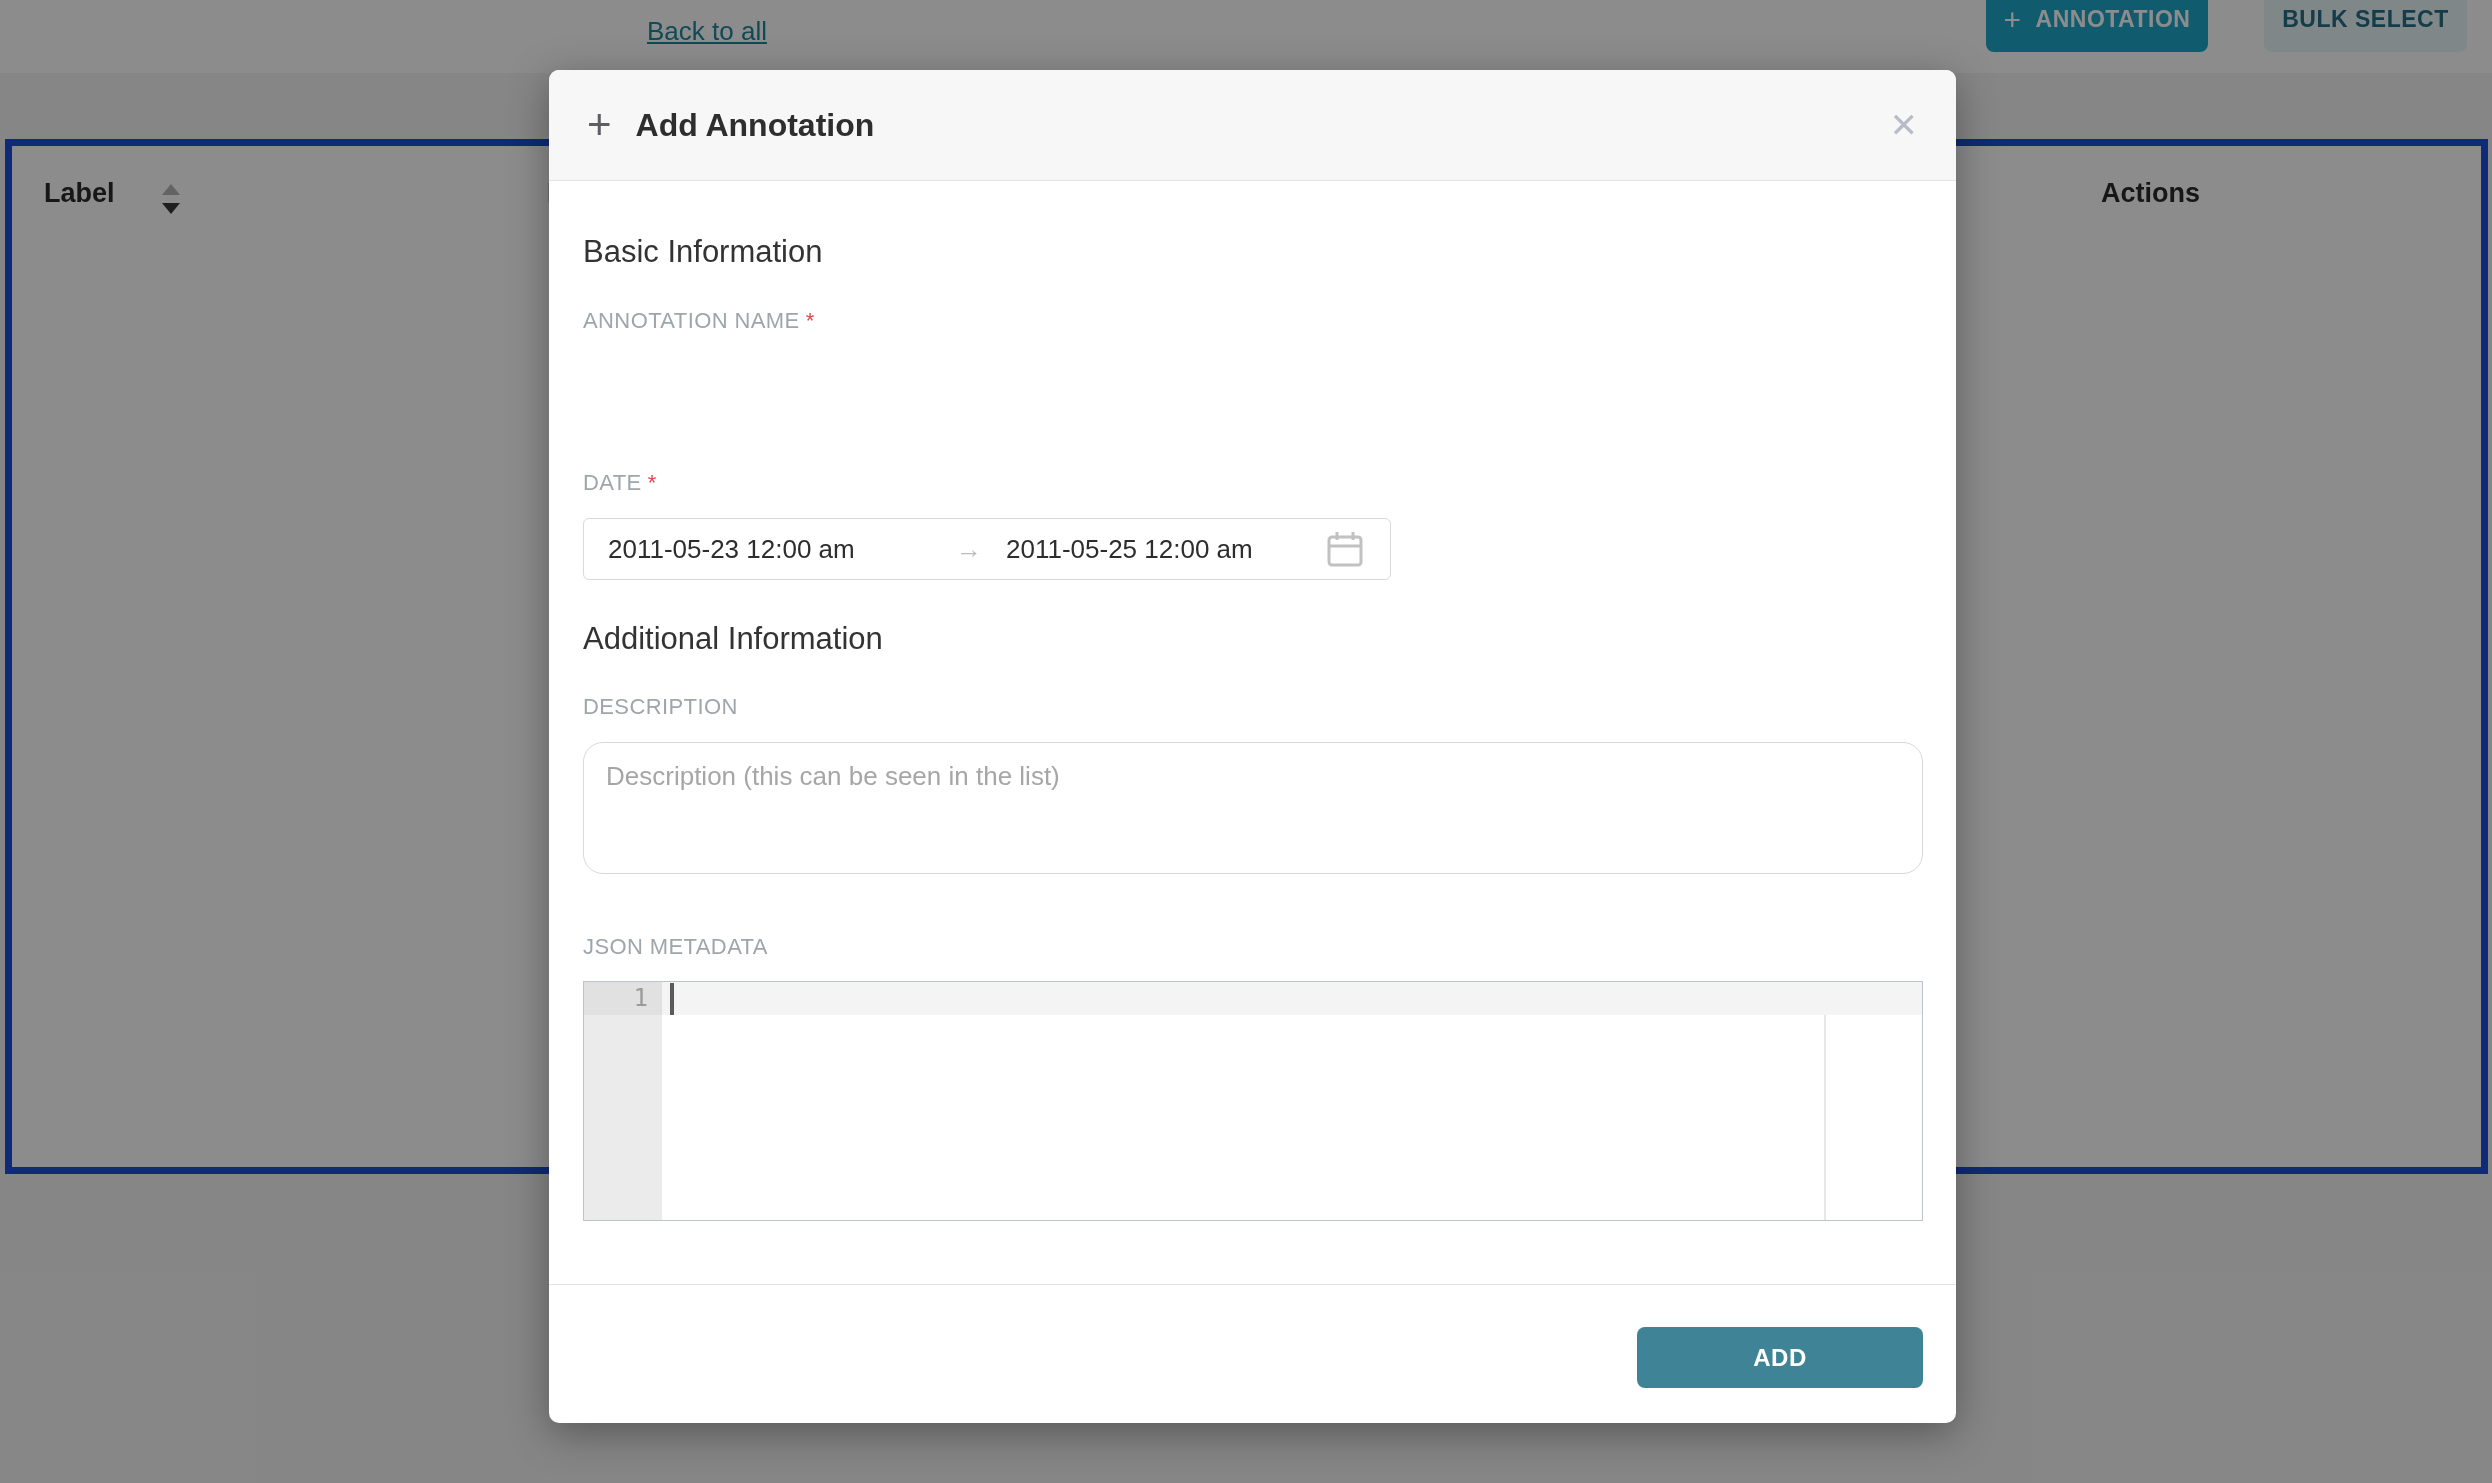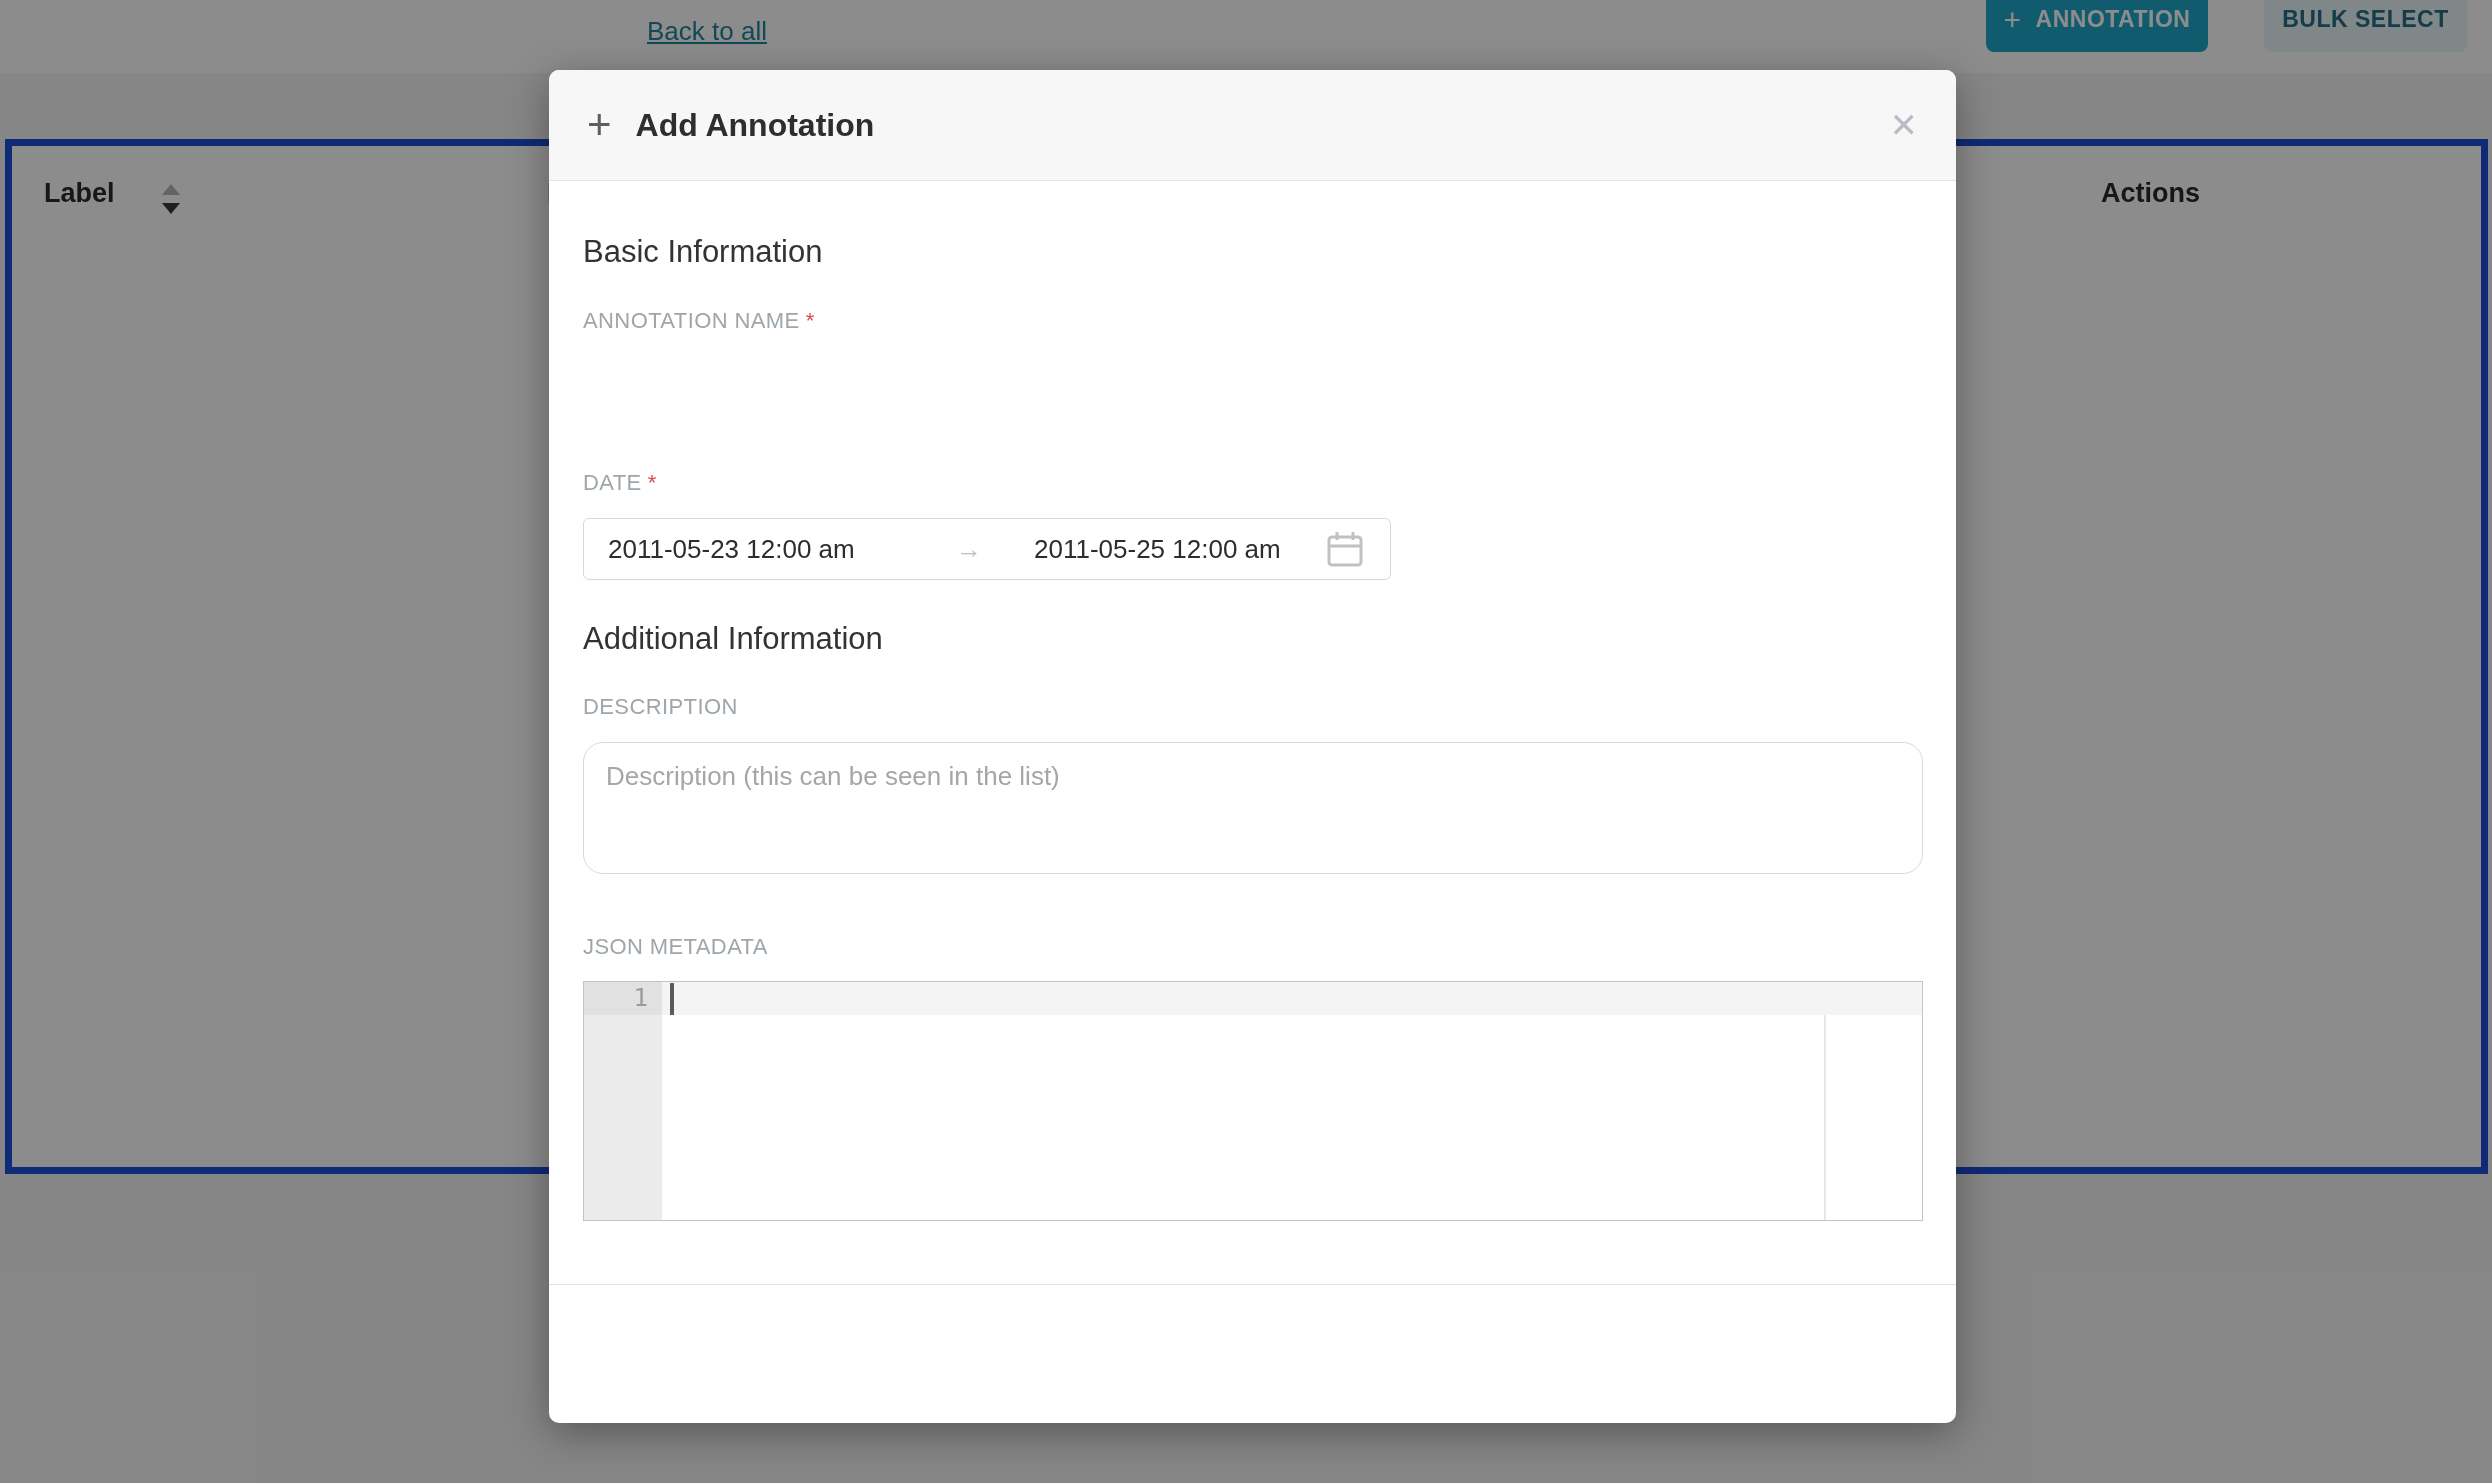--- a/index.html
+++ b/index.html
@@ -48,21 +48,21 @@
   .lbl-desc { top:624px; }
   .lbl-json { top:864px; }
   .name-input { position:absolute; left:34px; top:285px; width:872px; height:70px;
                 border:3px solid #2361e8; border-radius:8px; padding:0 24px;
                 font-size:26px; color:#2d2d2d; font-family:"Liberation Sans", sans-serif; outline:none; background:#fff; }
   .date-range { position:absolute; left:34px; top:448px; width:808px; height:62px;
                 border:1px solid #d9d9d9; border-radius:6px; background:#fff;
                 display:flex; align-items:center; padding:0 24px; cursor:pointer; }
   .dr-start { font-size:26px; color:#2d2d2d; width:348px; }
   .dr-arrow { font-size:26px; color:#bdbdbd; width:46px; }
-  .dr-end { font-size:26px; color:#2d2d2d; margin-left:32px; }
+  .dr-end { font-size:26px; color:#2d2d2d; margin-left:4px; }
   .dr-cal { margin-left:auto; width:42px; height:42px; }
   .desc-area { position:absolute; left:34px; top:672px; width:1340px; height:132px;
                border:1px solid #d9d9d9; border-radius:20px; padding:18px 22px;
                font-size:26px; font-family:"Liberation Sans", sans-serif; color:#2d2d2d; resize:none; outline:none; }
   .desc-area::placeholder { color:#a6a6a6; }
   
   .json-editor { position:absolute; left:34px; top:911px; width:1340px; height:240px;
                  border:1px solid #bfc3cf; background:#ffffff; overflow:hidden; }
   .je-gutter { position:absolute; left:0; top:0; bottom:0; width:78px; background:#ebebeb; }
   .je-gutter-active { position:absolute; left:0; top:0; width:78px; height:33px; background:#e1e1e1;
@@ -144,16 +144,17 @@
     <div class="field-label lbl-json">JSON METADATA</div>
     <div class="json-editor">
       <div class="je-gutter"></div>
       <div class="je-active-line"></div>
       <div class="je-gutter-active">1</div>
       <div class="je-cursor"></div>
       <div class="je-margin"></div>
     </div>
 
     <div class="modal-divider"></div>
+    <button class="ft-btn btn-add">ADD</button>
 
   </div>
 </div>
 
 
 </body></html>

